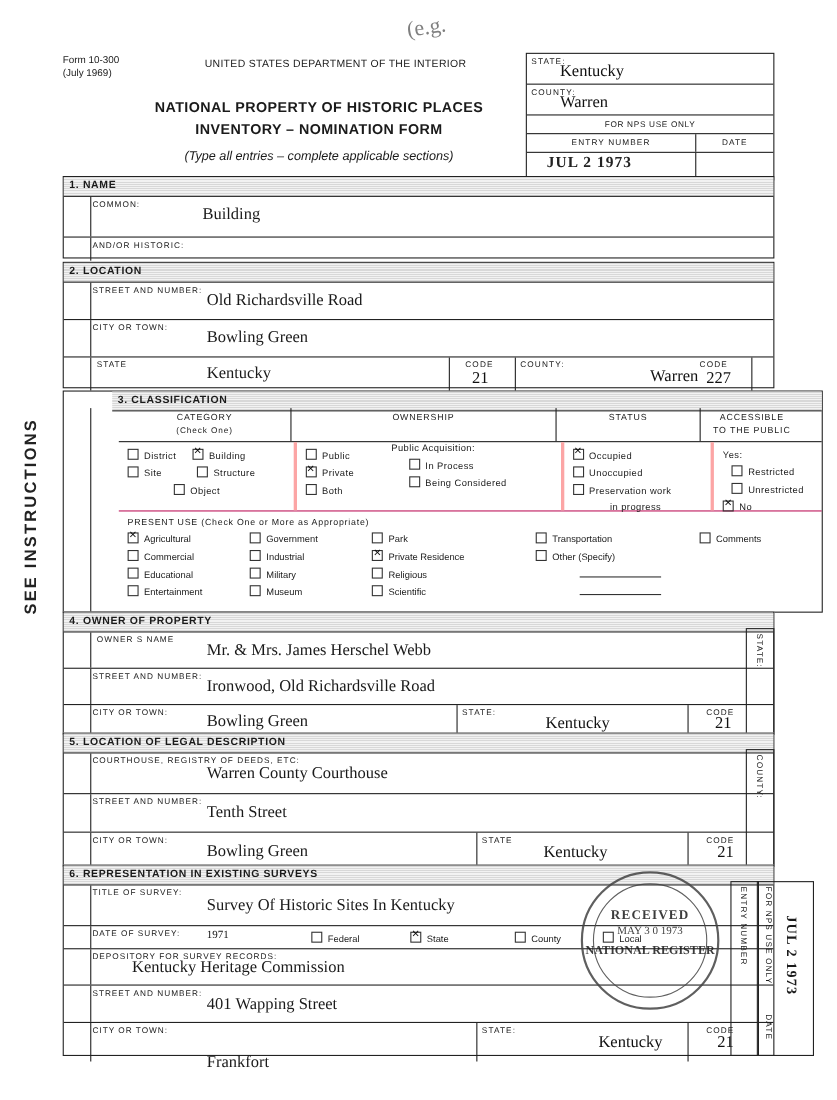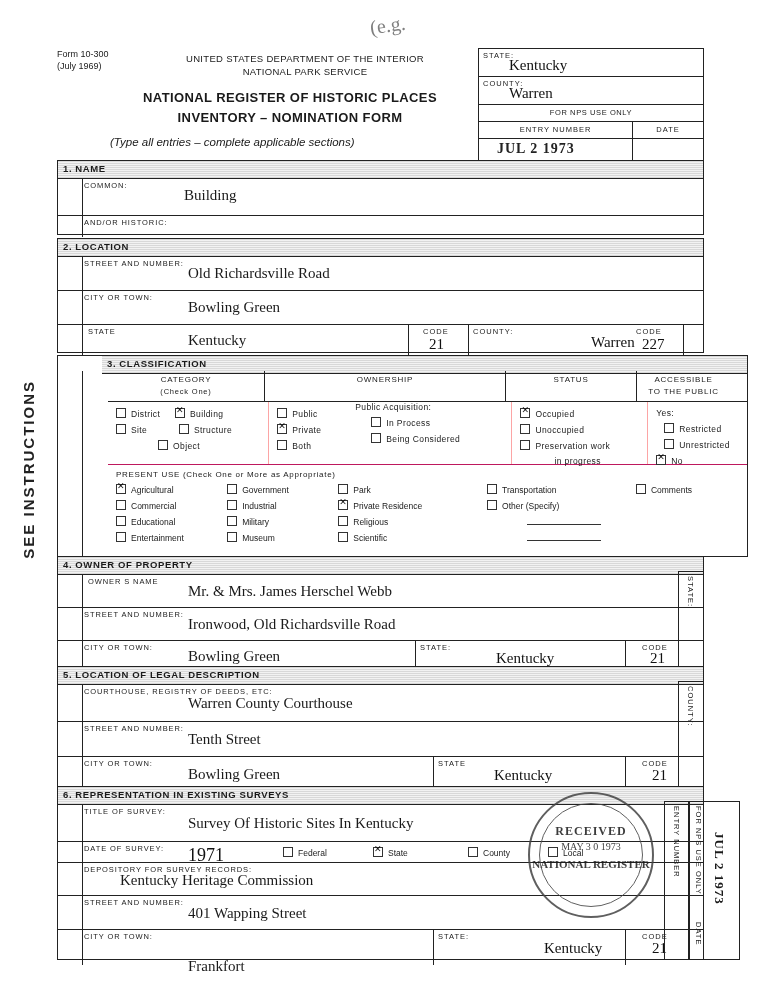--- a/index.html
+++ b/index.html
@@ -22,21 +22,21 @@
     transform:rotate(180deg);
     color:#222;
     white-space:nowrap;
   }
 
   
   .hdr-form{position:absolute;left:57px;top:48px;font-size:9px;line-height:1.35;}
   .hdr-center{position:absolute;left:140px;top:52px;width:330px;text-align:center;}
   .hdr-center .l1{font-size:9.5px;letter-spacing:.3px;line-height:1.4;}
   .hdr-title{position:absolute;left:110px;top:88px;width:360px;text-align:center;font-weight:bold;font-size:13px;letter-spacing:.4px;line-height:1.5;}
-  .hdr-note{position:absolute;left:110px;top:136px;width:360px;font-size:11.5px;font-style:italic;}
+  .hdr-note{position:absolute;left:110px;top:136px;width:360px;text-align:center;font-size:11.5px;font-style:italic;}
 
   
   .box-tr{position:absolute;left:478px;top:48px;width:224px;border:1px solid #222;}
   .box-tr .row{border-bottom:1px solid #222;position:relative;height:27px;}
   .box-tr .row:last-child{border-bottom:none;}
   .tiny{font-size:7.5px;letter-spacing:1px;}
   .hand{font-family:"Liberation Serif", serif;font-size:15px;color:#111;}
   .lab-tl{position:absolute;left:4px;top:2px;}
   .val-tr{position:absolute;left:30px;top:8px;}
   .npsonly{font-size:7.5px;letter-spacing:.6px;text-align:center;padding-top:3px;height:13px;border-bottom:1px solid #222;}
@@ -62,21 +62,21 @@
   .fval{position:absolute;left:110px;top:10px;font-family:"Liberation Serif",serif;font-size:15px;}
   .leftgut{position:absolute;left:0;top:0;bottom:0;width:24px;border-right:1px solid #222;}
 
   .vcell{position:absolute;top:0;bottom:0;border-left:1px solid #222;}
 
   
   .cls-head{display:flex;border-bottom:1px solid #222;height:30px;}
   .cls-head div{text-align:center;font-size:8px;letter-spacing:.8px;padding-top:3px;border-right:1px solid #222;line-height:1.5;}
   .cls-head div:last-child{border-right:none;}
   .cls-body{display:flex;height:62px;}
-  .cls-body > div{border-right:1px solid #fca5a5;padding:6px 0 0 8px;font-size:8.5px;letter-spacing:.4px;}
+  .cls-body > div{border-right:3px solid #fca5a5;padding:6px 0 0 8px;font-size:8.5px;letter-spacing:.4px;}
   .cls-body > div:last-child{border-right:none;}
   .cb{display:inline-block;width:8px;height:8px;border:1px solid #333;margin-right:5px;vertical-align:-1px;position:relative;}
   .cb.x:after{content:"✕";position:absolute;left:0px;top:-3px;font-size:9px;line-height:9px;color:#111;}
   .ck{margin-bottom:5px;white-space:nowrap;}
   .ck.ind{margin-left:16px;}
 
   .presentuse{border-top:1px solid #be185d;padding:5px 0 4px 8px;}
   .pu-title{font-size:8px;letter-spacing:.7px;margin-bottom:5px;}
   .pu-grid{display:flex;}
   .pu-col{width:112px;font-size:8.5px;}
@@ -104,24 +104,23 @@
   <div class="see-instructions">SEE INSTRUCTIONS</div>
 
   <div class="scribble">(e.g.</div>
 
   <div class="hdr-form">
     <div>Form 10-300</div>
     <div>(July 1969)</div>
   </div>
   <div class="hdr-center">
     <div class="l1">UNITED STATES DEPARTMENT OF THE INTERIOR</div>
-    <div class="l1">NATIONAL PARK SERVICE</div>
   </div>
   <div class="hdr-title">
-    <div>NATIONAL REGISTER OF HISTORIC PLACES</div>
+    <div>NATIONAL PROPERTY OF HISTORIC PLACES</div>
     <div>INVENTORY – NOMINATION FORM</div>
   </div>
   <div class="hdr-note">(Type all entries – complete applicable sections)</div>
 
   <div class="box-tr">
     <div class="row">
       <span class="tiny lab-tl">STATE:</span>
       <span class="hand val-tr">Kentucky</span>
     </div>
     <div class="row">
@@ -331,21 +330,21 @@
   <div class="sec" style="left:57px;top:786px;width:645px;height:172px;">
     <div class="secbar">6.  REPRESENTATION IN EXISTING SURVEYS</div>
     <div class="fld" style="height:36px">
       <div class="leftgut"></div>
       <span class="flab">TITLE OF SURVEY:</span>
       <span class="fval" style="left:130px;top:10px">Survey Of Historic Sites In Kentucky</span>
     </div>
     <div class="fld" style="height:20px">
       <div class="leftgut"></div>
       <span class="flab">DATE OF SURVEY:</span>
-      <span class="hand" style="position:absolute;left:130px;top:3px;font-size:18px">1971</span>
+      <span class="hand" style="position:absolute;left:130px;top:3px;font-size:10px">1971</span>
       <span style="position:absolute;left:225px;top:5px;font-size:8.5px"><span class="cb"></span><span>Federal</span></span>
       <span style="position:absolute;left:315px;top:5px;font-size:8.5px"><span class="cb x"></span><span>State</span></span>
       <span style="position:absolute;left:410px;top:5px;font-size:8.5px"><span class="cb"></span><span>County</span></span>
       <span style="position:absolute;left:490px;top:5px;font-size:8.5px"><span class="cb"></span><span>Local</span></span>
     </div>
     <div class="fld" style="height:32px">
       <div class="leftgut"></div>
       <span class="flab">DEPOSITORY FOR SURVEY RECORDS:</span>
       <span class="fval" style="left:62px;top:9px">Kentucky Heritage Commission</span>
     </div>

